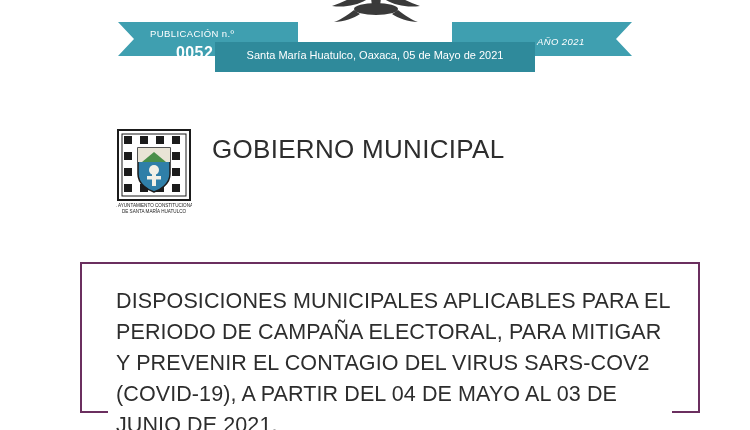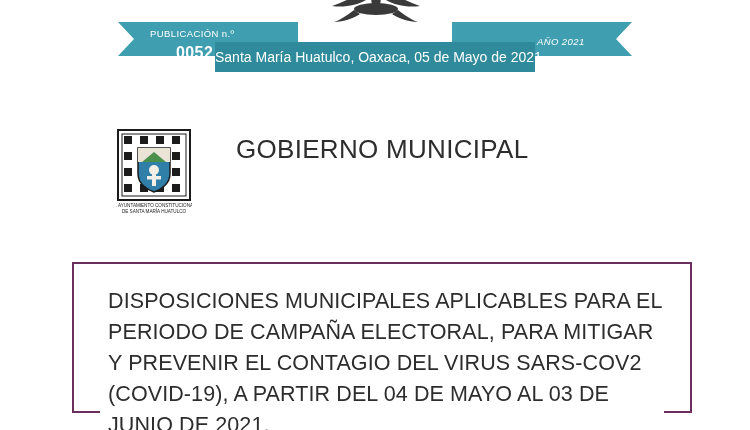--- a/index.html
+++ b/index.html
@@ -74,21 +74,21 @@
     font-size: 16px;
   }
   .year-label { left: 537px; top: 36px; font-style: italic; }
   .place-date {
     position: absolute;
     left: 215px;
     top: 49px;
     width: 320px;
     text-align: center;
     color: #ffffff;
-    font-size: 14px;
+    font-size: 11px;
     white-space: nowrap;
   }
 
   
   .eagle {
     position: absolute;
     left: 296px;
     top: -38px;
     width: 160px;
     height: 62px;
@@ -106,34 +106,33 @@
     position: absolute;
     left: 0;
     top: 0;
     width: 76px;
     height: 88px;
   }
   .gov-text {
     position: absolute;
     left: 96px;
     top: 4px;
-    margin-left: 24px;
   }
   .gov-line {
     font-size: 26px;
     color: #2d2d2d;
     letter-spacing: 0.3px;
     line-height: 34px;
     white-space: nowrap;
   }
 
   
   .panel {
     position: absolute;
-    left: 72px;
+    left: 80px;
     top: 262px;
     width: 620px;
     height: 151px;
     text-decoration: underline;
   }
   .corner {
     position: absolute;
     width: 26px;
     height: 26px;
     border-color: #6b2f5f;

